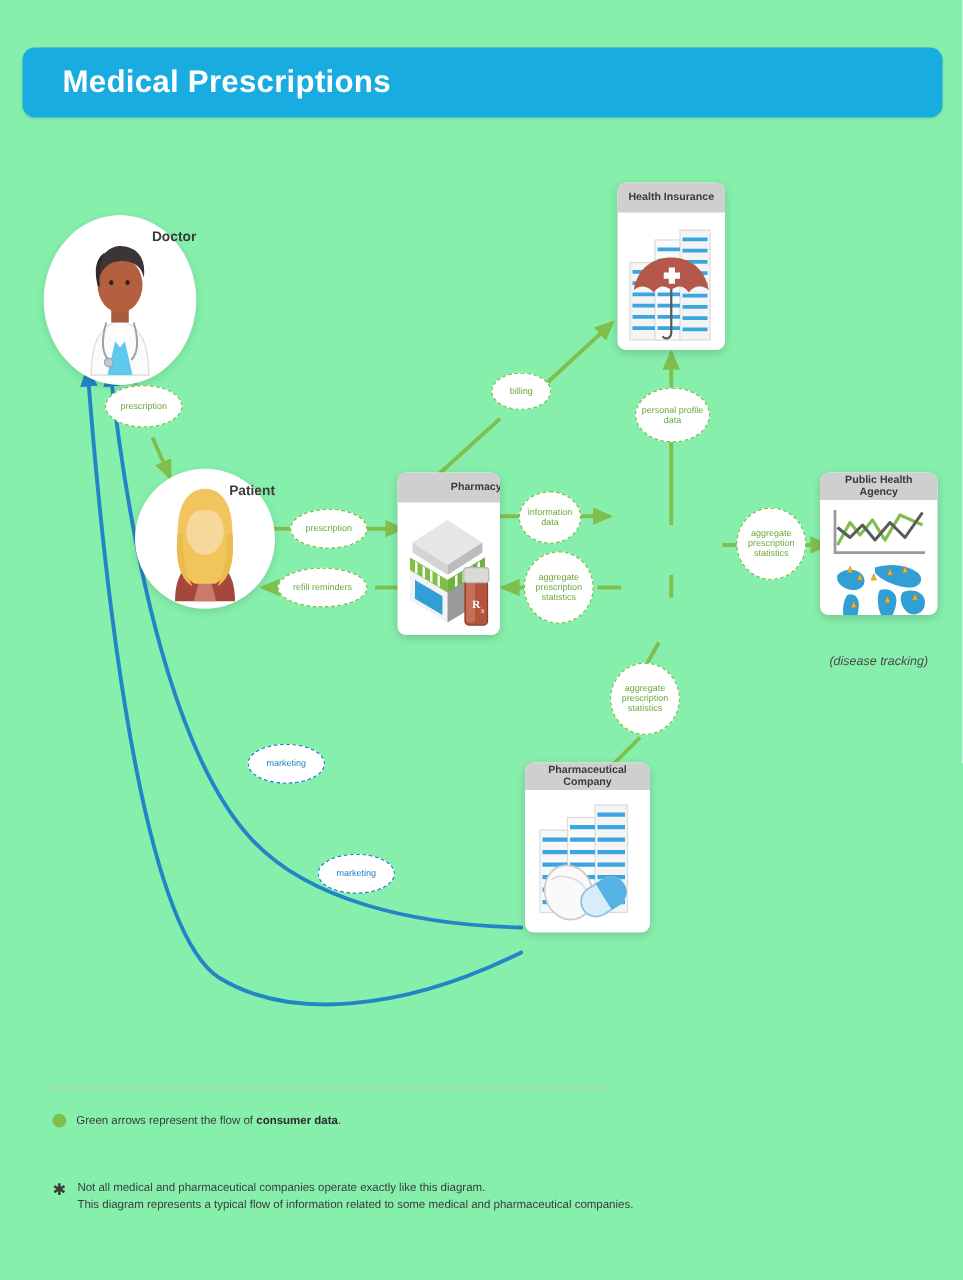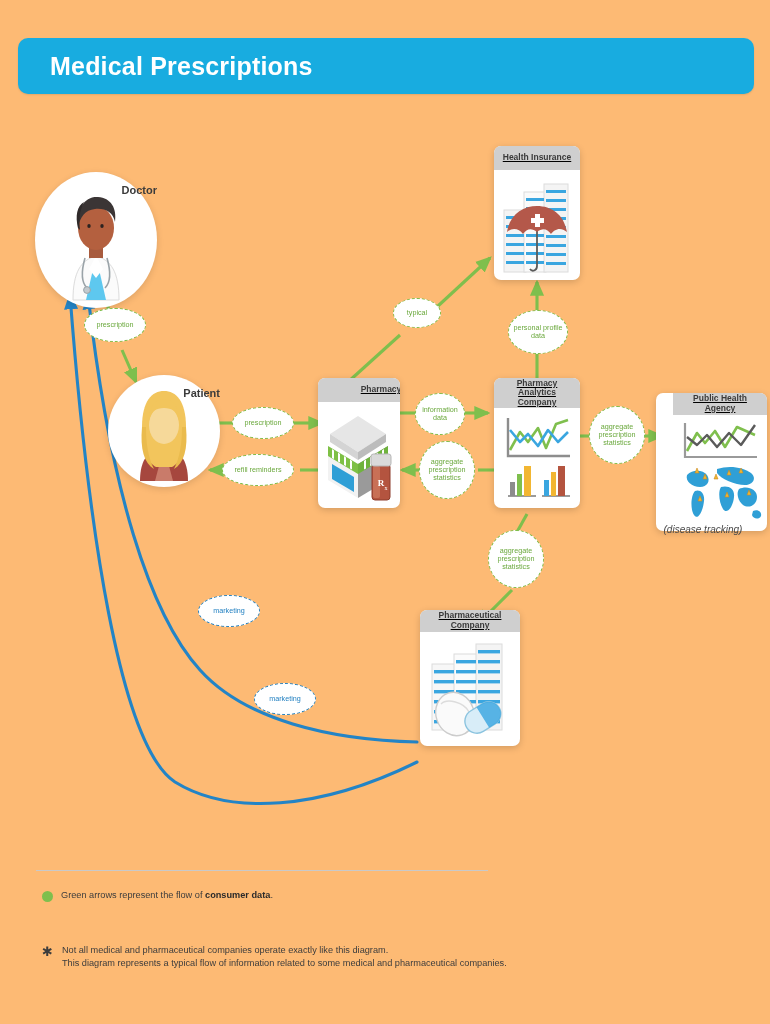--- a/index.html
+++ b/index.html
@@ -1,20 +1,20 @@
 <!DOCTYPE html>
 <html><head>
 <meta charset="utf-8">
 <style>
   html,body{margin:0;padding:0;background:#ffffff;}
   body{width:770px;height:1024px;position:relative;overflow:hidden;
        font-family:"Liberation Sans","DejaVu Sans",sans-serif;
        -webkit-font-smoothing:antialiased;}
 
-  #page{position:absolute;inset:0;background:#fdba74;}
+  #page{position:absolute;inset:0;background:#86efac;}
 
   
   #title-bar{position:absolute;left:18px;top:38px;width:736px;height:56px;
              background:#18ace0;border-radius:10px;
              box-shadow:0 1px 2px rgba(0,0,0,.10);}
   #title-text{position:absolute;left:32px;top:50%;transform:translateY(-50%);
               color:#fff;font-size:25px;font-weight:bold;letter-spacing:.2px;
               white-space:nowrap;font-family:"Liberation Sans",sans-serif;}
 
   
@@ -22,42 +22,42 @@
   #edges{position:absolute;left:0;top:0;width:770px;height:720px;}
 
   
   .node-circle{position:absolute;background:#fff;border-radius:50%;
                box-shadow:0 2px 7px rgba(0,0,0,.13);}
   .node-circle .node-label{position:absolute;top:12px;left:0;right:0;
                text-align:right;font-size:11px;font-weight:bold;color:#3b3b3b;}
 
   
   .node-card{position:absolute;background:#fff;border-radius:7px;
-             box-shadow:0 2px 7px rgba(0,0,0,.17);overflow:hidden;text-decoration:underline;}
+             box-shadow:0 2px 7px rgba(0,0,0,.17);overflow:hidden;}
   .node-card .card-head{background:#cfcfcf;width:100%;
              display:flex;align-items:center;justify-content:center;
              text-align:center;line-height:1.12;
              font-size:8.5px;font-weight:bold;color:#3a3a3a;box-sizing:border-box;padding:3px 4px;}
   .node-card .card-body{position:relative;width:100%;}
   .card-caption{position:absolute;left:0;right:0;text-align:center;
              font-size:10px;font-style:italic;color:#4a4a4a;}
 
   
   .edge-label{position:absolute;display:flex;align-items:center;justify-content:center;
               text-align:center;line-height:1.12;background:#fff;
               border-radius:50%;box-sizing:border-box;}
   .edge-label span{display:block;}
   .lbl-green{border:1.6px dashed #7fbf4d;color:#6aa83c;}
   .lbl-blue{border:1.6px dashed #2384c6;color:#1f7fc0;}
   .edge-label{font-size:7.2px;}
 
   
   #footer{position:absolute;left:0;top:862px;width:770px;height:162px;}
   #footer-rule{position:absolute;left:36px;top:8px;width:452px;height:1px;background:#c9c9c9;}
-  .legend-row{position:absolute;display:flex;align-items:center;gap:8px;}
+  .legend-row{position:absolute;display:flex;align-items:flex-end;gap:8px;}
   .legend-dot{width:11px;height:11px;border-radius:50%;flex:none;margin-top:1px;}
   .legend-text{font-size:9.2px;color:#3c3c3c;line-height:1.25;}
   .legend-text b{font-weight:bold;color:#2b2b2b;}
   #note-row{position:absolute;left:42px;top:82px;display:flex;gap:9px;align-items:flex-start;}
   #note-star{font-size:13px;color:#3c3c3c;line-height:1;margin-top:1px;}
   #note-text{font-size:9.2px;color:#3c3c3c;line-height:1.45;}
 </style>
 </head>
 <body>
 
@@ -182,41 +182,20 @@
 
           <rect x="54" y="62" width="18" height="36" rx="3" fill="#b4543f" stroke="#8d3d2c" stroke-width="1"></rect>
           <rect x="55" y="64" width="7" height="32" rx="2" fill="#cf7a5f" opacity=".75"></rect>
           <rect x="53" y="52" width="20" height="12" rx="2.5" fill="#dadada" stroke="#b6b6b6" stroke-width="1"></rect>
           <text x="63" y="84" font-size="9" font-weight="bold" fill="#ffffff" text-anchor="middle" font-family="Liberation Serif,serif">R</text>
           <text x="68" y="88" font-size="6" fill="#ffffff" text-anchor="middle" font-family="Liberation Serif,serif">x</text>
         </svg>
       </div>
     </div>
 
-    <div class="node-card" style="left:494px;top:268px;width:86px;height:130px;">
-      <div class="card-head" style="height:30px;">Pharmacy Analytics Company</div>
-      <div class="card-body" style="height:100px;">
-        <svg viewBox="0 0 86 100" style="width:86px;height:100px;">
-
-          <path d="M14,10 L14,48 L76,48" fill="none" stroke="#8d8d8d" stroke-width="2.4"></path>
-          <polyline points="16,42 26,24 34,34 44,20 52,40 62,16 74,12" fill="none" stroke="#7fbf4d" stroke-width="2.6" stroke-linejoin="round"></polyline>
-          <polyline points="16,22 26,34 34,26 44,38 54,22 64,34 74,24" fill="none" stroke="#3aa6e0" stroke-width="2.6" stroke-linejoin="round"></polyline>
-
-          <path d="M14,88 L42,88" stroke="#7a7a7a" stroke-width="1.6"></path>
-          <rect x="16" y="74" width="5" height="14" fill="#8c8c8c"></rect>
-          <rect x="23" y="66" width="5" height="22" fill="#7fbf4d"></rect>
-          <rect x="30" y="58" width="7" height="30" fill="#f2b632"></rect>
-
-          <path d="M48,88 L76,88" stroke="#7a7a7a" stroke-width="1.6"></path>
-          <rect x="50" y="72" width="5" height="16" fill="#3aa6e0"></rect>
-          <rect x="57" y="64" width="5" height="24" fill="#f2b632"></rect>
-          <rect x="64" y="58" width="7" height="30" fill="#b4543f"></rect>
-        </svg>
-      </div>
-    </div>
 
     <div class="node-card" style="left:494px;top:36px;width:86px;height:134px;">
       <div class="card-head" style="height:24px;">Health Insurance</div>
       <div class="card-body" style="height:110px;">
         <svg viewBox="0 0 86 110" style="width:86px;height:110px;">
 
           <rect x="10" y="40" width="22" height="62" fill="#f4f4f4" stroke="#dcdcdc" stroke-width="1"></rect>
           <rect x="30" y="22" width="22" height="80" fill="#fafafa" stroke="#dcdcdc" stroke-width="1"></rect>
           <rect x="50" y="14" width="24" height="88" fill="#f4f4f4" stroke="#dcdcdc" stroke-width="1"></rect>
           <g fill="#3aa6e0">
@@ -246,21 +225,21 @@
           </g>
 
           <path d="M43,58 L43,96 C43,101 38,102 36,99" fill="none" stroke="#5a5a5a" stroke-width="1.8"></path>
 
           <path d="M13,62 C16,44 29,36 43,36 C57,36 70,44 73,62 C66,56 60,60 57,64 C53,58 48,58 43,62 C38,58 33,58 29,64 C25,59 19,57 13,62 Z" fill="#b4584a"></path>
           <path d="M41,44 h5 v4 h4 v5 h-4 v4 h-5 v-4 h-4 v-5 h4 z" fill="#ffffff"></path>
         </svg>
       </div>
     </div>
 
-    <div class="node-card" style="left:656px;top:283px;width:94px;height:138px;padding-left:17px;">
+    <div class="node-card" style="left:656px;top:268px;width:94px;height:114px;">
       <div class="card-head" style="height:22px;">Public Health Agency</div>
       <div class="card-body" style="height:116px;">
         <svg viewBox="0 0 94 116" style="width:94px;height:116px;">
           <path d="M12,8 L12,42 L84,42" fill="none" stroke="#9a9a9a" stroke-width="2.2"></path>
           <polyline points="14,36 24,18 32,28 42,16 52,32 64,12 82,20" fill="none" stroke="#7fbf4d" stroke-width="2.6" stroke-linejoin="round"></polyline>
           <polyline points="14,22 24,30 34,20 44,32 56,18 68,30 82,10" fill="none" stroke="#5a5a5a" stroke-width="2.4" stroke-linejoin="round"></polyline>
 
           <g fill="#2f9fd6">
             <path d="M14,60 C20,54 30,55 34,60 C38,66 34,72 27,72 C19,72 12,66 14,60 Z"></path>
             <path d="M22,76 C27,74 32,78 31,86 C30,96 25,106 21,100 C17,94 18,80 22,76 Z"></path>
@@ -339,21 +318,21 @@
 
     <div class="edge-label lbl-green" style="left:415px;top:283px;width:50px;height:42px;">
       <span>information data</span>
     </div>
 
     <div class="edge-label lbl-green" style="left:419px;top:331px;width:56px;height:58px;">
       <span>aggregate prescription statistics</span>
     </div>
 
     <div class="edge-label lbl-green" style="left:393px;top:188px;width:48px;height:30px;">
-      <span>typical</span>
+      <span>billing</span>
     </div>
 
     <div class="edge-label lbl-green" style="left:508px;top:200px;width:60px;height:44px;">
       <span>personal profile data</span>
     </div>
 
     <div class="edge-label lbl-green" style="left:589px;top:296px;width:56px;height:58px;">
       <span>aggregate prescription statistics</span>
     </div>
 

